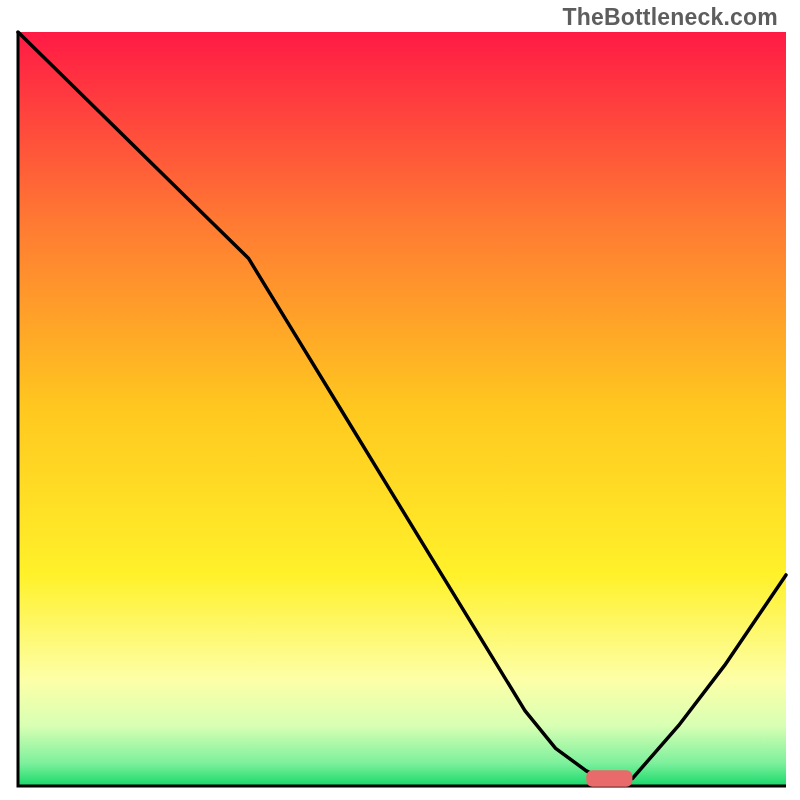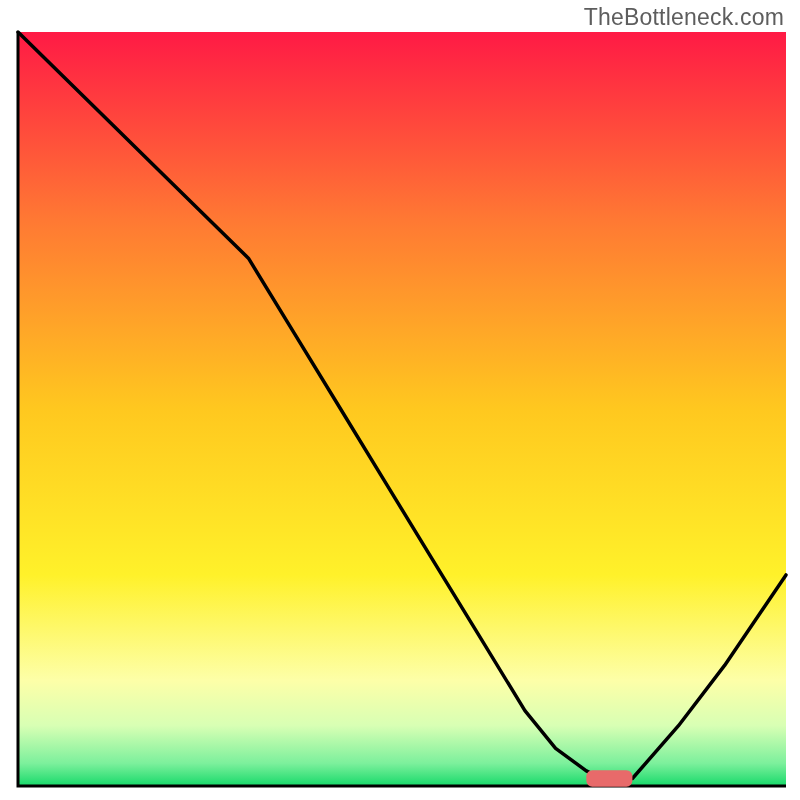--- a/index.html
+++ b/index.html
@@ -11,23 +11,23 @@
     font-family: Arial, Helvetica, sans-serif;
   }
   .container {
     position: relative;
     width: 800px;
     height: 800px;
   }
   .watermark {
     position: absolute;
     top: 4px;
-    right: 16px;
+    right: 22px;
     font-size: 23px;
-    font-weight: 400;
+    font-weight: 700;
     color: #5d5d5d;
     letter-spacing: 0.2px;
   }
   svg.plot {
     position: absolute;
     left: 0;
     top: 0;
     width: 800px;
     height: 800px;
   }

